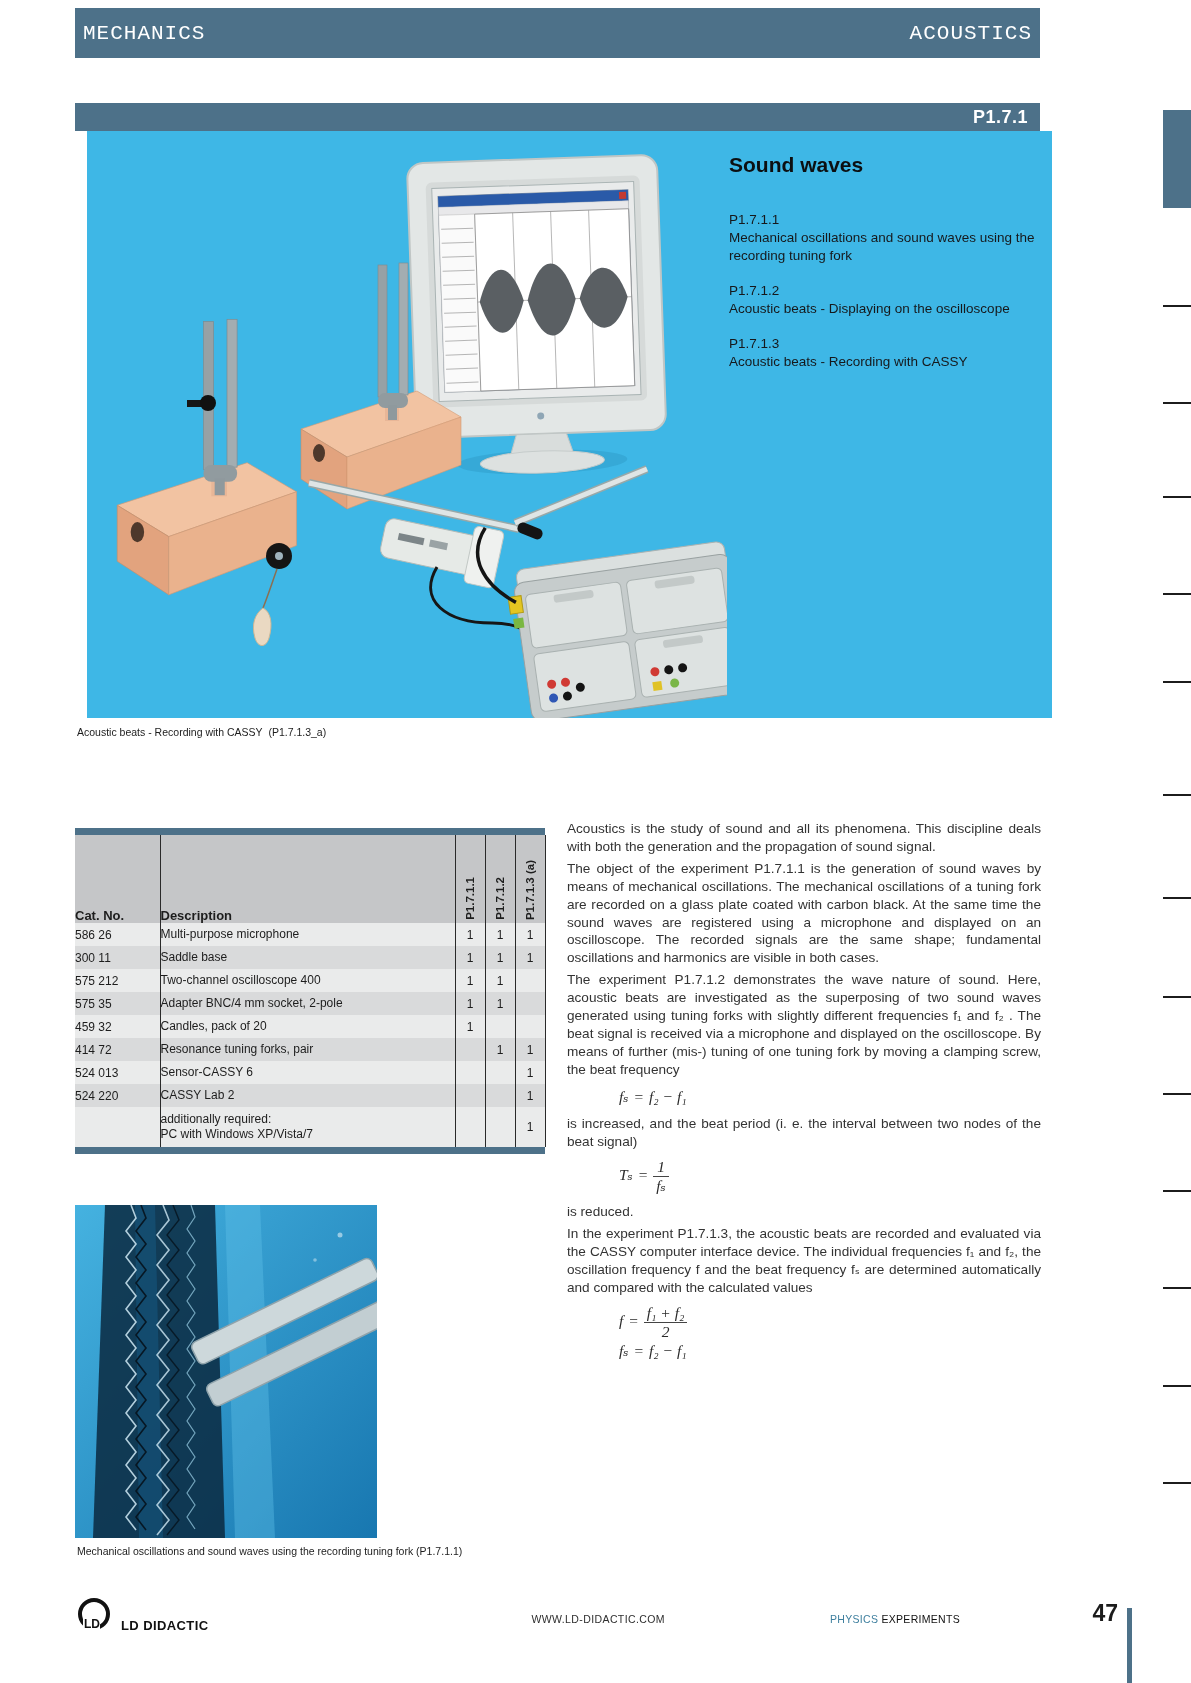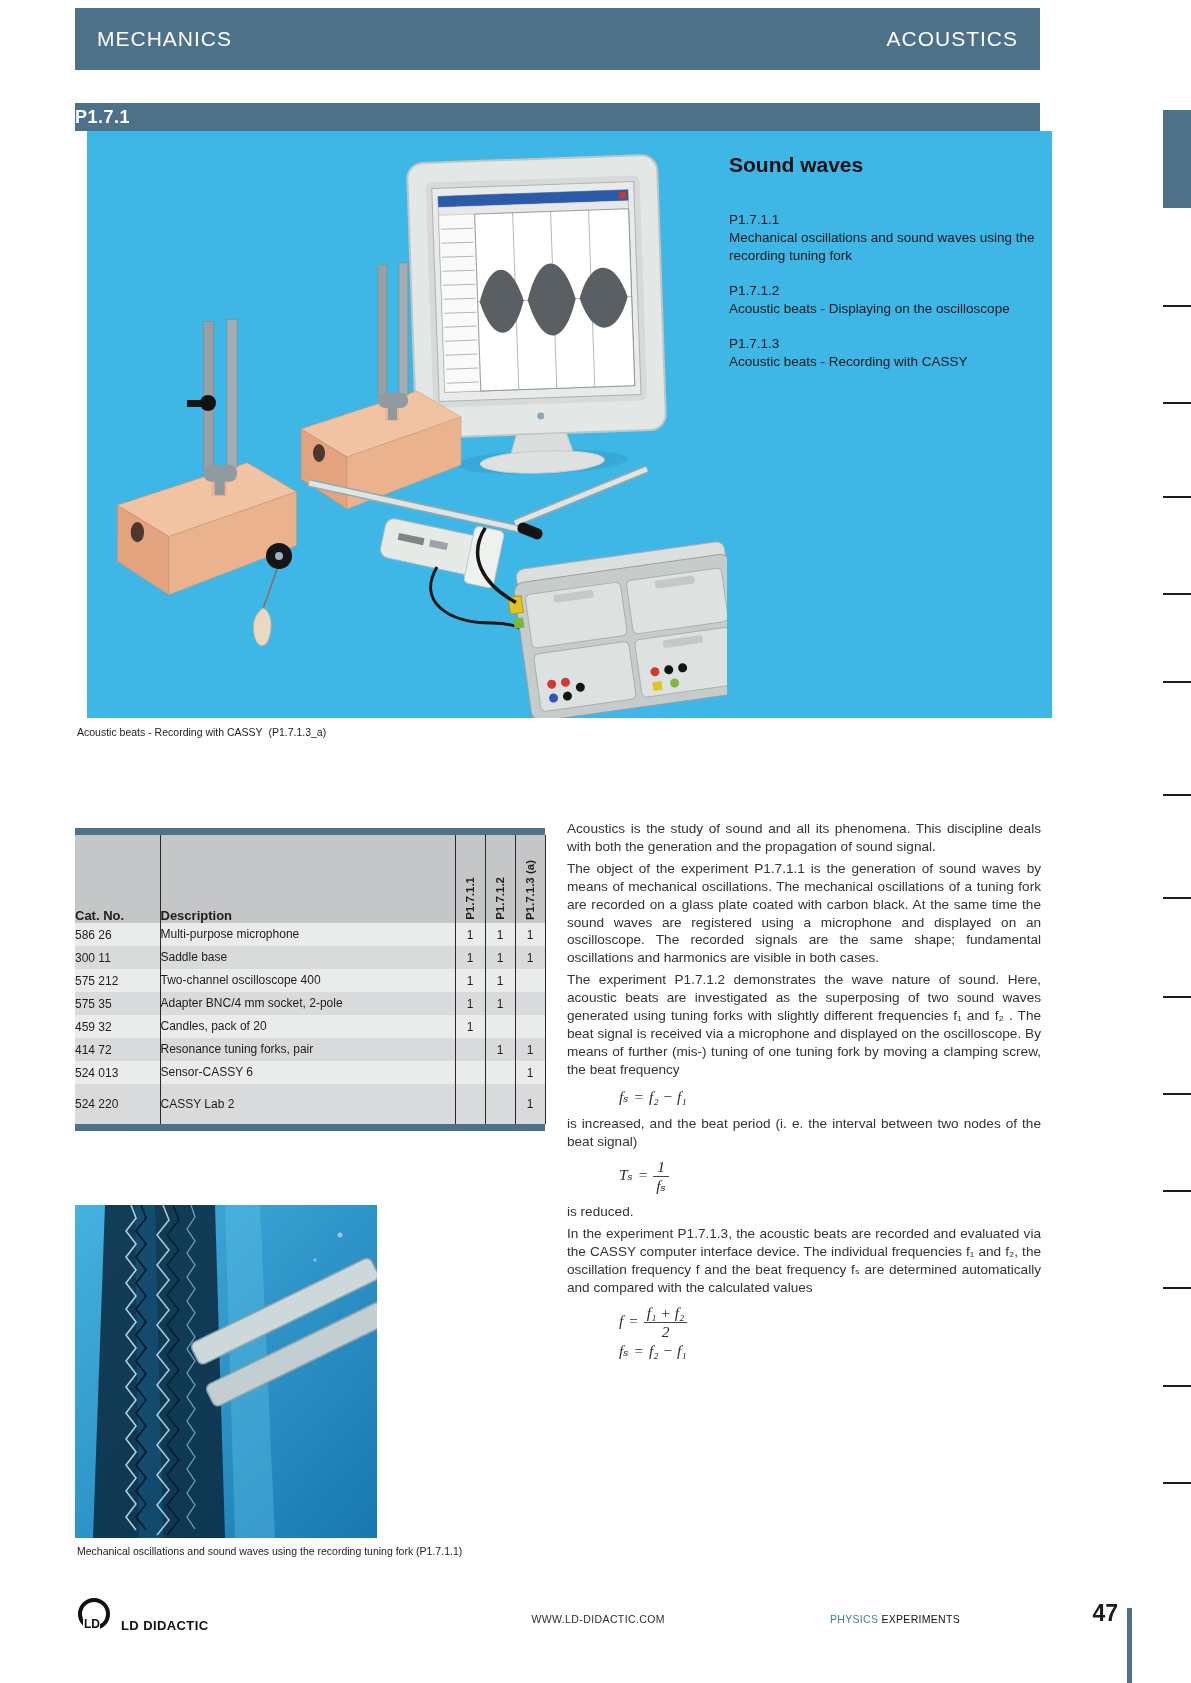--- a/index.html
+++ b/index.html
@@ -1,26 +1,26 @@
 <!DOCTYPE html>
 <html><head>
 <meta charset="utf-8">
 <style>
   html,body{margin:0;padding:0;background:#fff;}
   #page{position:relative;width:1191px;height:1683px;background:#fff;overflow:hidden;
         font-family:"Liberation Sans","DejaVu Sans",sans-serif;color:#222;}
 
   
-  .topbar{position:absolute;left:75px;top:8px;width:965px;height:62px;background:#4d7189;
-          display:flex;align-items:center;justify-content:space-between;padding:0 22px;box-sizing:border-box;}
+  .topbar{position:absolute;left:75px;top:8px;width:965px;height:50px;background:#4d7189;
+          display:flex;align-items:center;justify-content:space-between;padding:0 8px;box-sizing:border-box;font-family:Liberation Mono, monospace;}
   .topbar span{color:#fff;font-size:21px;letter-spacing:1px;font-weight:400;}
 
   
   .section-strip{position:absolute;left:75px;top:103px;width:965px;height:28px;background:#4d7189;
-                 display:flex;align-items:center;justify-content:flex-start;padding-right:12px;box-sizing:border-box;}
+                 display:flex;align-items:center;justify-content:flex-end;padding-right:12px;box-sizing:border-box;}
   .section-strip b{color:#fff;font-size:18px;font-weight:bold;letter-spacing:.5px;}
   .hero{position:absolute;left:87px;top:131px;width:965px;height:587px;background:#3eb7e6;}
   .hero-art{position:absolute;left:0;top:0;width:640px;height:587px;}
   .hero-text{position:absolute;left:642px;top:22px;width:310px;}
   .hero-title{font-size:21px;font-weight:bold;color:#0c0f11;margin:0 0 34px 0;}
   .exp-item{margin-bottom:17px;font-size:13.5px;line-height:18px;color:#16191c;}
   .exp-code{display:block;}
 
   .caption{position:absolute;font-size:10.5px;color:#1c1c1c;}
   #caption-hero{left:77px;top:726px;}
@@ -274,20 +274,28 @@
             <td class="qty br"></td>
             <td class="qty br">1</td>
           </tr>
           <tr>
             <td class="cat br">524 220</td>
             <td class="desc br">CASSY Lab 2</td>
             <td class="qty br"></td>
             <td class="qty br"></td>
             <td class="qty br">1</td>
           </tr>
+          <tr>
+            <td class="cat br"></td>
+            <td class="desc br">additionally required:
+PC with Windows XP/Vista/7</td>
+            <td class="qty br"></td>
+            <td class="qty br"></td>
+            <td class="qty br">1</td>
+          </tr>
         </tbody>
     </table>
     <div class="table-bar"></div>
   </div>
 
   <div class="article">
     <p>Acoustics is the study of sound and all its phenomena. This discipline deals with both the generation and the propagation of sound signal.</p>
     <p>The object of the experiment P1.7.1.1 is the generation of sound waves by means of mechanical oscillations. The mechanical oscillations of a tuning fork are recorded on a glass plate coated with carbon black. At the same time the sound waves are registered using a microphone and displayed on an oscilloscope. The recorded signals are the same shape; fundamental oscillations and harmonics are visible in both cases.</p>
     <p>The experiment P1.7.1.2 demonstrates the wave nature of sound. Here, acoustic beats are investigated as the superposing of two sound waves generated using tuning forks with slightly different frequencies f₁ and f₂ . The beat signal is received via a microphone and displayed on the oscilloscope. By means of further (mis-) tuning of one tuning fork by moving a clamping screw, the beat frequency</p>
     <div class="formula">

